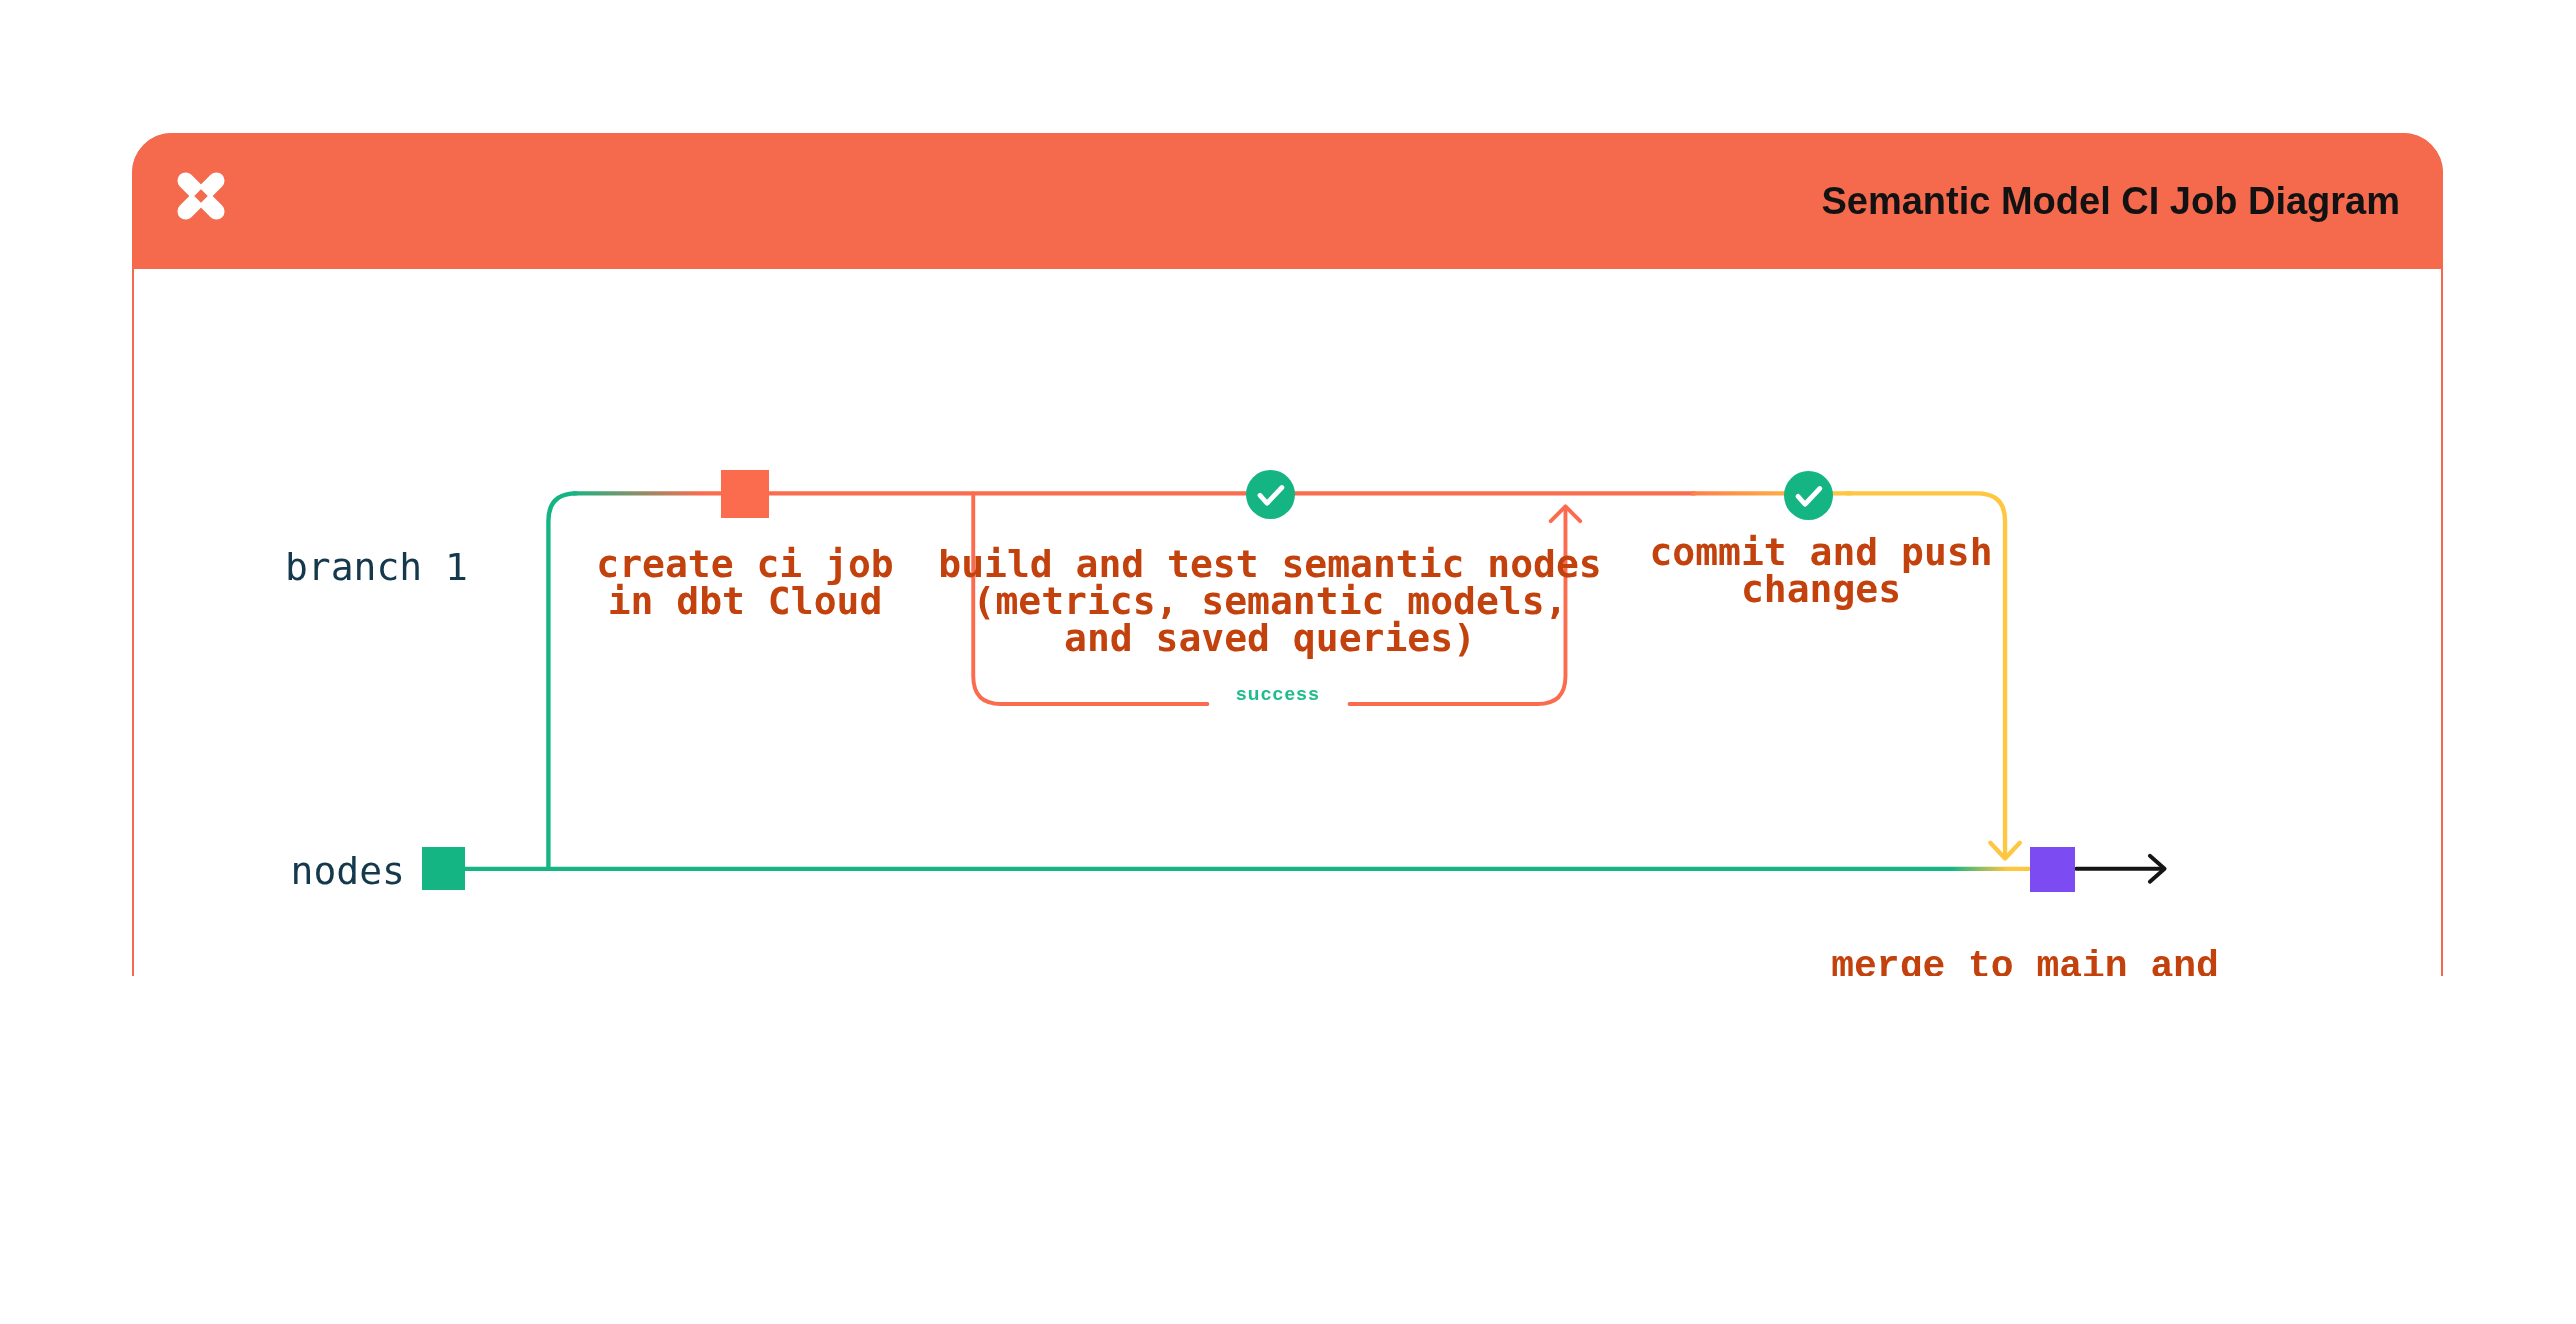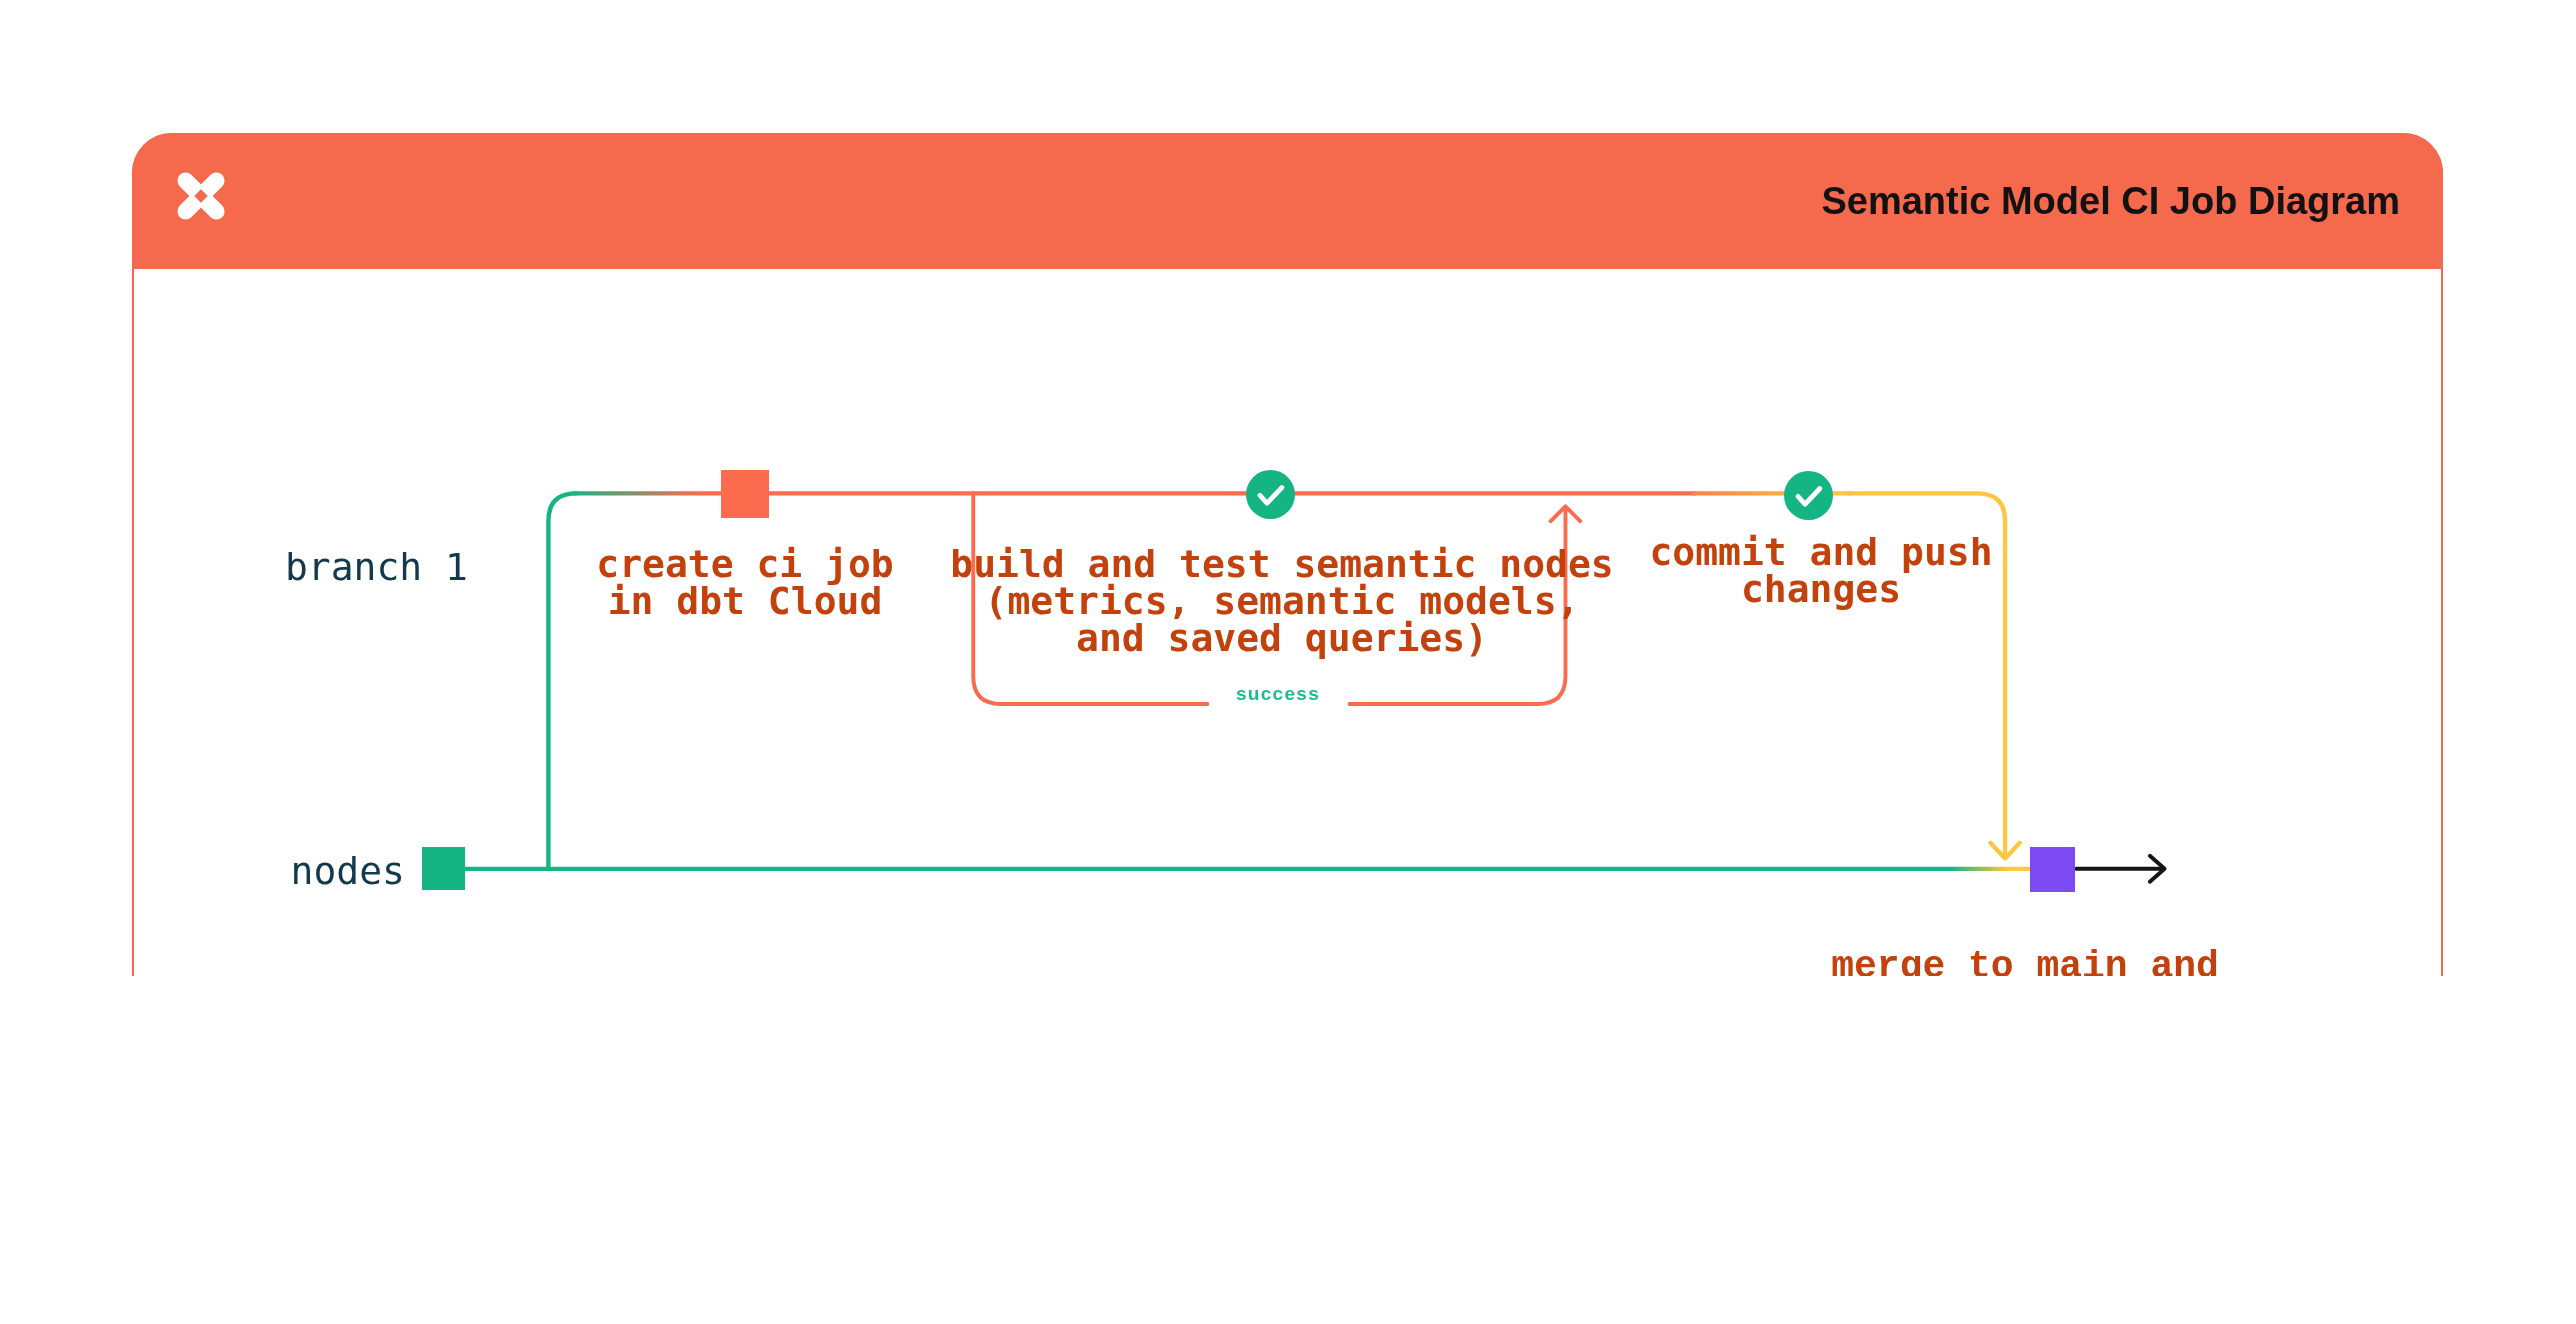--- a/index.html
+++ b/index.html
@@ -83,21 +83,21 @@
     position: absolute; z-index: 6;
     transform: translateX(-50%);
     font-weight: 700;
     font-size: 38px;
     line-height: 37px;
     color: #c2410c;
     text-align: center;
     white-space: pre-line;
   }
   .nl-create { left: 745px;  top: 546px; }
-  .nl-build  { left: 1270px; top: 546px; margin-left: 12px; }
+  .nl-build  { left: 1270px; top: 546px; }
   .nl-commit { left: 1821px; top: 534px; }
   .nl-merge  { left: 2025px; top: 948px; line-height: 38px; font-family: Liberation Mono, monospace; }
   .loop-label {
     position: absolute; z-index: 6;
     left: 1278px; top: 683px;
     transform: translateX(-50%);
     font-family: "Liberation Sans", "DejaVu Sans", sans-serif;
     font-weight: 700;
     font-size: 19px;
     color: #1FBC8C;

